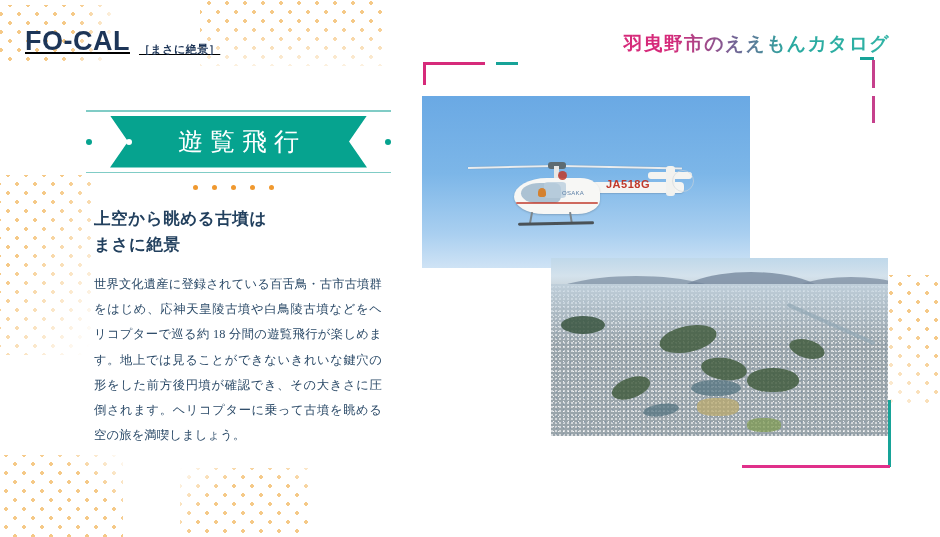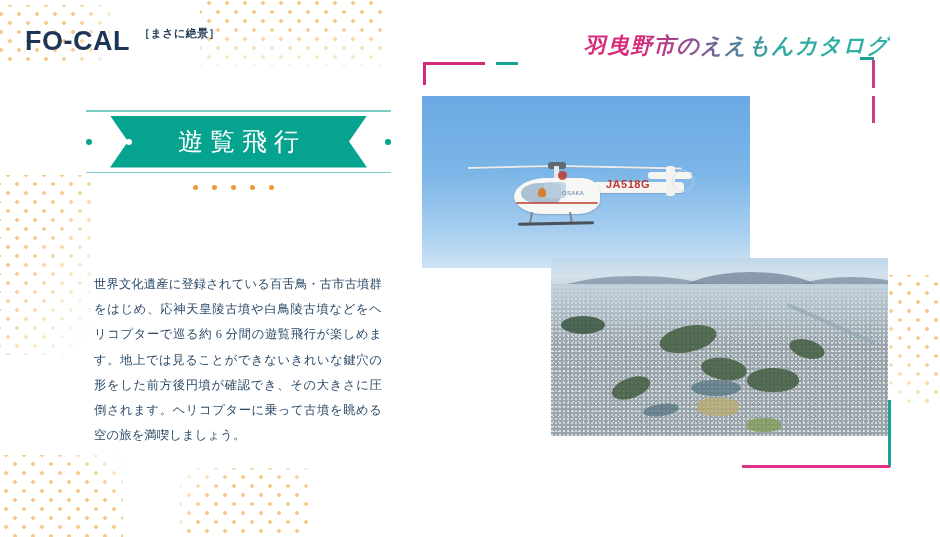--- a/index.html
+++ b/index.html
@@ -30,30 +30,30 @@
       -webkit-mask-image:radial-gradient(ellipse at 20% 90%,#000 65%,transparent 100%);
       mask-image:radial-gradient(ellipse at 20% 90%,#000 70%,transparent 100%);}
   #dots-bottom-mid{left:180px;top:468px;width:130px;height:80px;
       -webkit-mask-image:radial-gradient(ellipse at 60% 100%,#000 60%,transparent 100%);
       mask-image:radial-gradient(ellipse at 60% 100%,#000 62%,transparent 100%);}
   #dots-right{left:855px;top:275px;width:105px;height:130px;
       -webkit-mask-image:linear-gradient(to bottom left,#000 35%,transparent 95%);
       mask-image:linear-gradient(to bottom left,#000 40%,transparent 98%);}
 
   
-  .logo{position:absolute;left:25px;top:26px;display:flex;align-items:flex-start;gap:9px;}
+  .logo{position:absolute;left:25px;top:26px;display:flex;align-items:flex-end;gap:9px;text-decoration:underline;}
   .logo-main{font-family:"Liberation Sans","DejaVu Sans",sans-serif;
        font-size:27px;font-weight:700;color:#1d3557;letter-spacing:.5px;}
   .logo-sub{font-family:"Liberation Sans","DejaVu Sans",sans-serif;
        font-size:11px;font-weight:700;color:#1d3557;letter-spacing:.5px;}
 
   .cat-title{position:absolute;right:50px;top:31px;
-       font-size:22px;font-weight:700;letter-spacing:1.2px;white-space:nowrap;
+       font-size:19px;font-weight:700;letter-spacing:1.2px;white-space:nowrap;
        background:linear-gradient(90deg,#d62a7a 0%,#d62a7a 18%,#7a5f94 40%,#2aa9a0 62%,#2fb3a5 100%);
-       -webkit-background-clip:text;background-clip:text;color:transparent;font-style:italic;
+       -webkit-background-clip:text;background-clip:text;color:transparent;
        -webkit-text-fill-color:transparent;}
 
   
   .rule{position:absolute;}
   #rule-tl-h{left:423px;top:62px;width:62px;height:2.5px;background:#d62a7a;}
   #rule-tl-v{left:423px;top:62px;width:2.5px;height:23px;background:#d62a7a;}
   #rule-tl-dash{left:496px;top:62px;width:22px;height:2.5px;background:#17a398;}
   #rule-tr-dash{left:860px;top:57px;width:14px;height:2.5px;background:#17a398;}
   #rule-tr-v1{left:872px;top:60px;width:2.5px;height:28px;background:#c6408c;}
   #rule-tr-v2{left:872px;top:96px;width:2.5px;height:27px;background:#c6408c;}
@@ -200,22 +200,26 @@
   </div>
 
   <div class="dotrow">
     <i></i>
     <i></i>
     <i></i>
     <i></i>
     <i></i>
   </div>
 
-
-  <div class="body-copy">世界文化遺産に登録されている百舌鳥・古市古墳群をはじめ、応神天皇陵古墳や白鳥陵古墳などをヘリコプターで巡る約 6 分間の遊覧飛行が楽しめます。地上では見ることができないきれいな鍵穴の形をした前方後円墳が確認でき、その大きさに圧倒されます。ヘリコプターに乗って古墳を眺める空の旅を満喫しましょう。</div>
+  <div class="headline">
+    <div>上空から眺める古墳は</div>
+    <div>まさに絶景</div>
+  </div>
+
+  <div class="body-copy">世界文化遺産に登録されている百舌鳥・古市古墳群をはじめ、応神天皇陵古墳や白鳥陵古墳などをヘリコプターで巡る約 18 分間の遊覧飛行が楽しめます。地上では見ることができないきれいな鍵穴の形をした前方後円墳が確認でき、その大きさに圧倒されます。ヘリコプターに乗って古墳を眺める空の旅を満喫しましょう。</div>
 
   <div class="photo" id="photo-helicopter">
     <div class="heli">
       <div class="heli-blade" id="blade-l"></div>
       <div class="heli-blade" id="blade-r"></div>
       <div class="heli-hub"></div>
       <div class="heli-mast"></div>
       <div class="heli-tail"></div>
       <div class="heli-hstab"></div>
       <div class="heli-tail-fin"></div>

